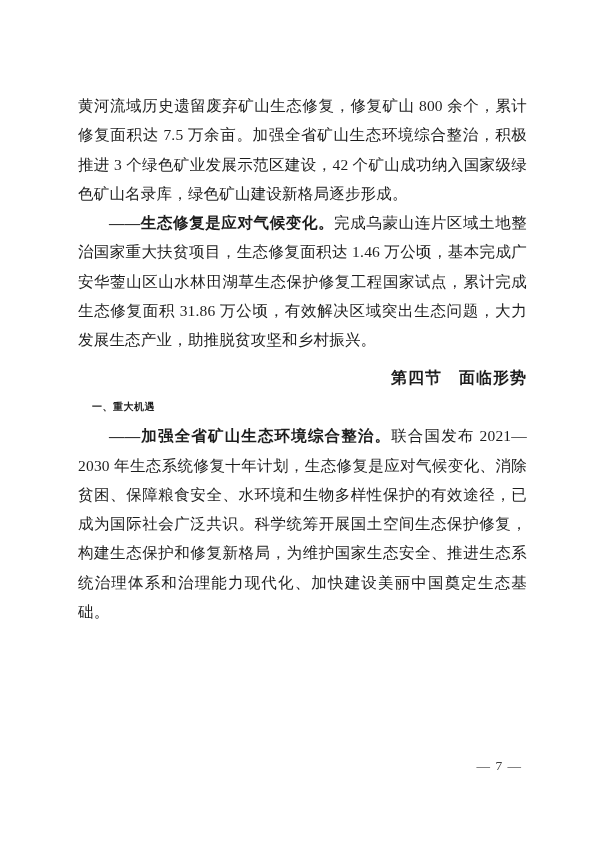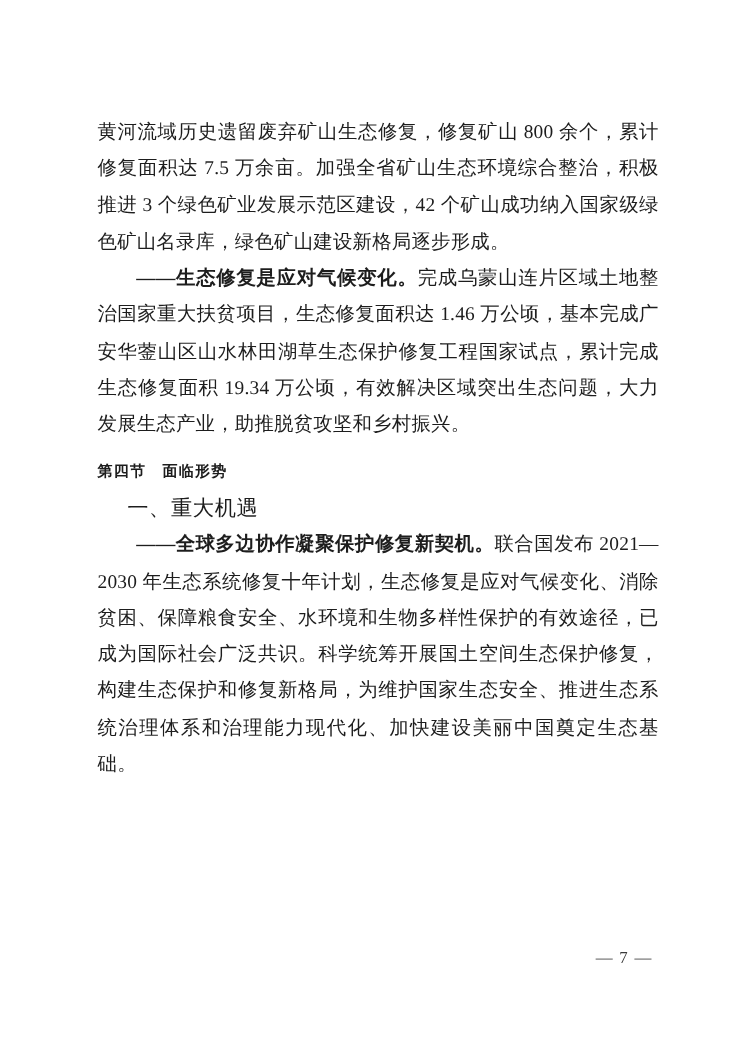--- a/index.html
+++ b/index.html
@@ -31,31 +31,31 @@
     letter-spacing: 0.2px;
   }
   .indent2 {
     text-indent: 2em;
   }
   .lead {
     font-weight: bold; 
   }
   .section-heading {
     margin: 8px 0 0 0;
-    font-size: 12px;
+    font-size: 16px;
     line-height: 29.3px;
     font-weight: bold;
-    text-align: left;
+    text-align: right;
     letter-spacing: 1px;
   }
   .subsection-heading {
     margin: 0;
-    font-size: 17px;
+    font-size: 10px;
     line-height: 29.3px;
-    font-weight: normal;
+    font-weight: bold;
     font-family: "Liberation Sans", "DejaVu Sans", sans-serif;
     text-indent: 1.4em;
     letter-spacing: 0.5px;
   }
   .page-number {
     position: absolute;
     right: 78px;
     top: 756px;
     font-size: 13.5px;
     line-height: 20px;
@@ -65,24 +65,24 @@
 </style>
 </head>
 <body>
 
 <div class="page">
   <div class="content">
 
     <p class="body-para">黄河流域历史遗留废弃矿山生态修复，修复矿山 800 余个，累计修复面积达 7.5 万余亩。加强全省矿山生态环境综合整治，积极推进 3 个绿色矿业发展示范区建设，42 个矿山成功纳入国家级绿色矿山名录库，绿色矿山建设新格局逐步形成。</p>
 
 
-    <p class="body-para indent2"><span class="lead">——生态修复是应对气候变化。</span><span>完成乌蒙山连片区域土地整治国家重大扶贫项目，生态修复面积达 1.46 万公顷，基本完成广安华蓥山区山水林田湖草生态保护修复工程国家试点，累计完成生态修复面积 19.34 万公顷，有效解决区域突出生态问题，大力发展生态产业，助推脱贫攻坚和乡村振兴。</span></p>
+    <p class="body-para indent2"><span class="lead">——生态修复是应对气候变化。</span><span>完成乌蒙山连片区域土地整治国家重大扶贫项目，生态修复面积达 1.46 万公顷，基本完成广安华蓥山区山水林田湖草生态保护修复工程国家试点，累计完成生态修复面积 31.86 万公顷，有效解决区域突出生态问题，大力发展生态产业，助推脱贫攻坚和乡村振兴。</span></p>
 
     <h2 class="section-heading">第四节　面临形势</h2>
 
     <h3 class="subsection-heading">一、重大机遇</h3>
 
-    <p class="body-para indent2"><span class="lead">——全球多边协作凝聚保护修复新契机。</span><span>联合国发布 2021—2030 年生态系统修复十年计划，生态修复是应对气候变化、消除贫困、保障粮食安全、水环境和生物多样性保护的有效途径，已成为国际社会广泛共识。科学统筹开展国土空间生态保护修复，构建生态保护和修复新格局，为维护国家生态安全、推进生态系统治理体系和治理能力现代化、加快建设美丽中国奠定生态基础。</span></p>
+    <p class="body-para indent2"><span class="lead">——加强全省矿山生态环境综合整治。</span><span>联合国发布 2021—2030 年生态系统修复十年计划，生态修复是应对气候变化、消除贫困、保障粮食安全、水环境和生物多样性保护的有效途径，已成为国际社会广泛共识。科学统筹开展国土空间生态保护修复，构建生态保护和修复新格局，为维护国家生态安全、推进生态系统治理体系和治理能力现代化、加快建设美丽中国奠定生态基础。</span></p>
 
   </div>
 
   <div class="page-number">— 7 —</div>
 </div>
 
 </body></html>

